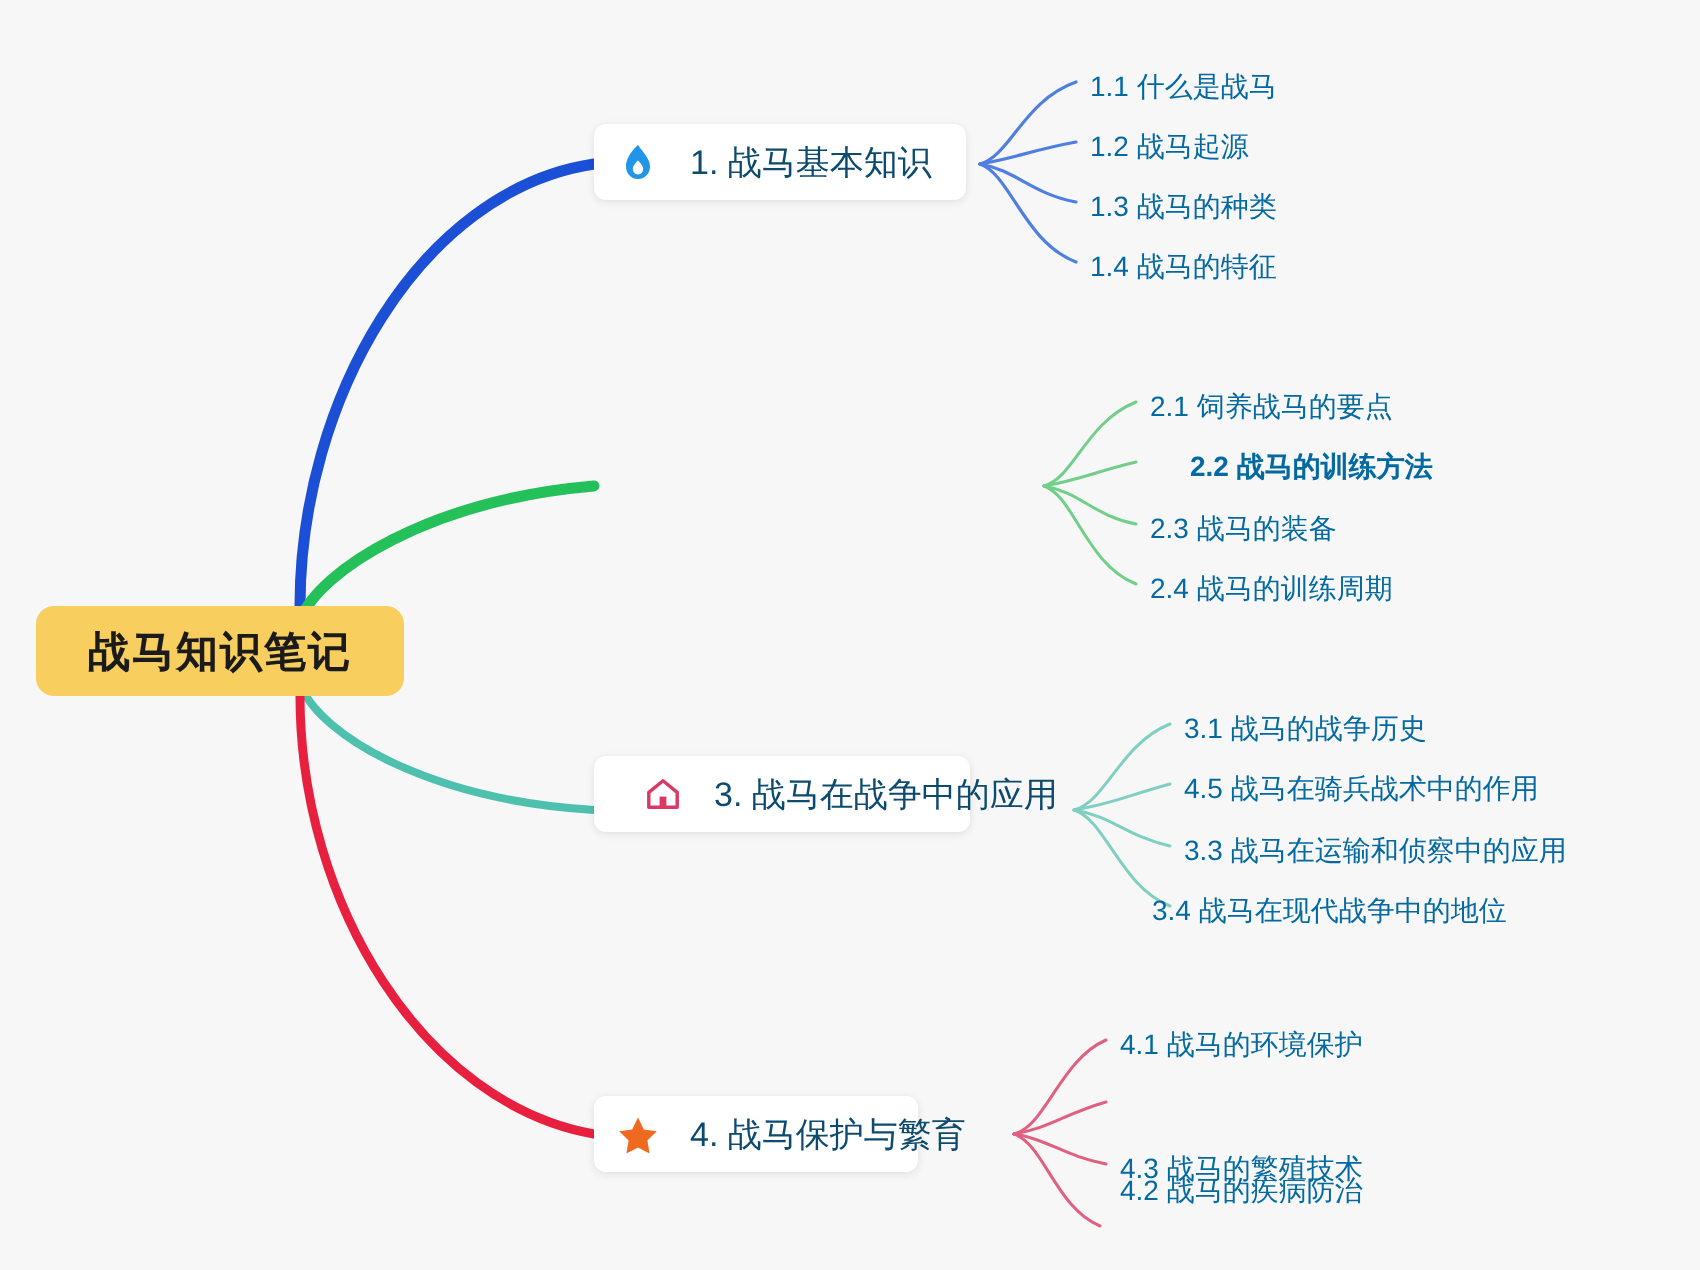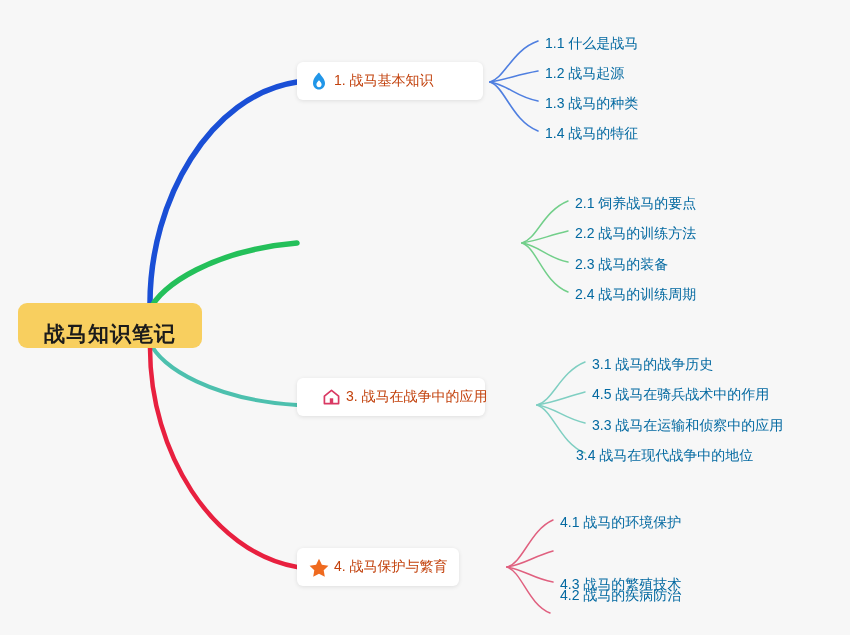--- a/index.html
+++ b/index.html
@@ -31,21 +31,21 @@
   
   .root-node {
     position: absolute;
     left: 18px;
     top: 303px;
     width: 184px;
     height: 45px;
     background: #f8cf5f;
     border-radius: 9px;
     display: flex;
-    align-items: flex-end;
+    align-items: center;
     justify-content: center;
     z-index: 5;
   }
   .root-label {
     font-size: 21px;
     font-weight: bold;
     color: #1b1b1b;
     letter-spacing: 1px;
     white-space: nowrap;
   }
@@ -57,24 +57,24 @@
     border-radius: 6px;
     box-shadow: 0 1px 4px rgba(0,0,0,0.10);
     display: flex;
     align-items: center;
     padding: 0 14px 0 12px;
     height: 38px;
     z-index: 4;
     box-sizing: border-box;
   }
   .branch-label {
-    font-size: 14px;
-    color: #c2410c;
+    font-size: 17px;
+    color: #0c4a6e;
     white-space: nowrap;
-    margin-left: 5px;
+    margin-left: 16px;
   }
   .branch-icon {
     width: 20px;
     height: 20px;
     display: inline-flex;
     align-items: center;
     justify-content: center;
     flex: 0 0 auto;
   }
   .branch-icon svg { display: block; }
@@ -159,21 +159,21 @@
     </span>
     <span class="branch-label">4. 战马保护与繁育</span>
   </div>
 
   <div class="leaf" style="left:545px; top:36px;">1.1 什么是战马</div>
   <div class="leaf" style="left:545px; top:66px;">1.2 战马起源</div>
   <div class="leaf" style="left:545px; top:96px;">1.3 战马的种类</div>
   <div class="leaf" style="left:545px; top:126px;">1.4 战马的特征</div>
 
   <div class="leaf" style="left:575px; top:196px;">2.1 饲养战马的要点</div>
-  <div class="leaf" style="left:575px; top:226px;">2.2 战马的训练方法</div>
+  <div class="leaf" style="left:595px; top:226px;font-weight:bold;">2.2 战马的训练方法</div>
   <div class="leaf" style="left:575px; top:257px;">2.3 战马的装备</div>
   <div class="leaf" style="left:575px; top:287px;">2.4 战马的训练周期</div>
 
   <div class="leaf" style="left:592px; top:357px;">3.1 战马的战争历史</div>
   <div class="leaf" style="left:592px; top:387px;">4.5 战马在骑兵战术中的作用</div>
   <div class="leaf" style="left:592px; top:418px;">3.3 战马在运输和侦察中的应用</div>
   <div class="leaf" style="left:576px; top:448px;">3.4 战马在现代战争中的地位</div>
 
   <div class="leaf" style="left:560px; top:515px;">4.1 战马的环境保护</div>
   <div class="leaf" style="left:560px; top:546px;margin-top:42px;">4.2 战马的疾病防治</div>

